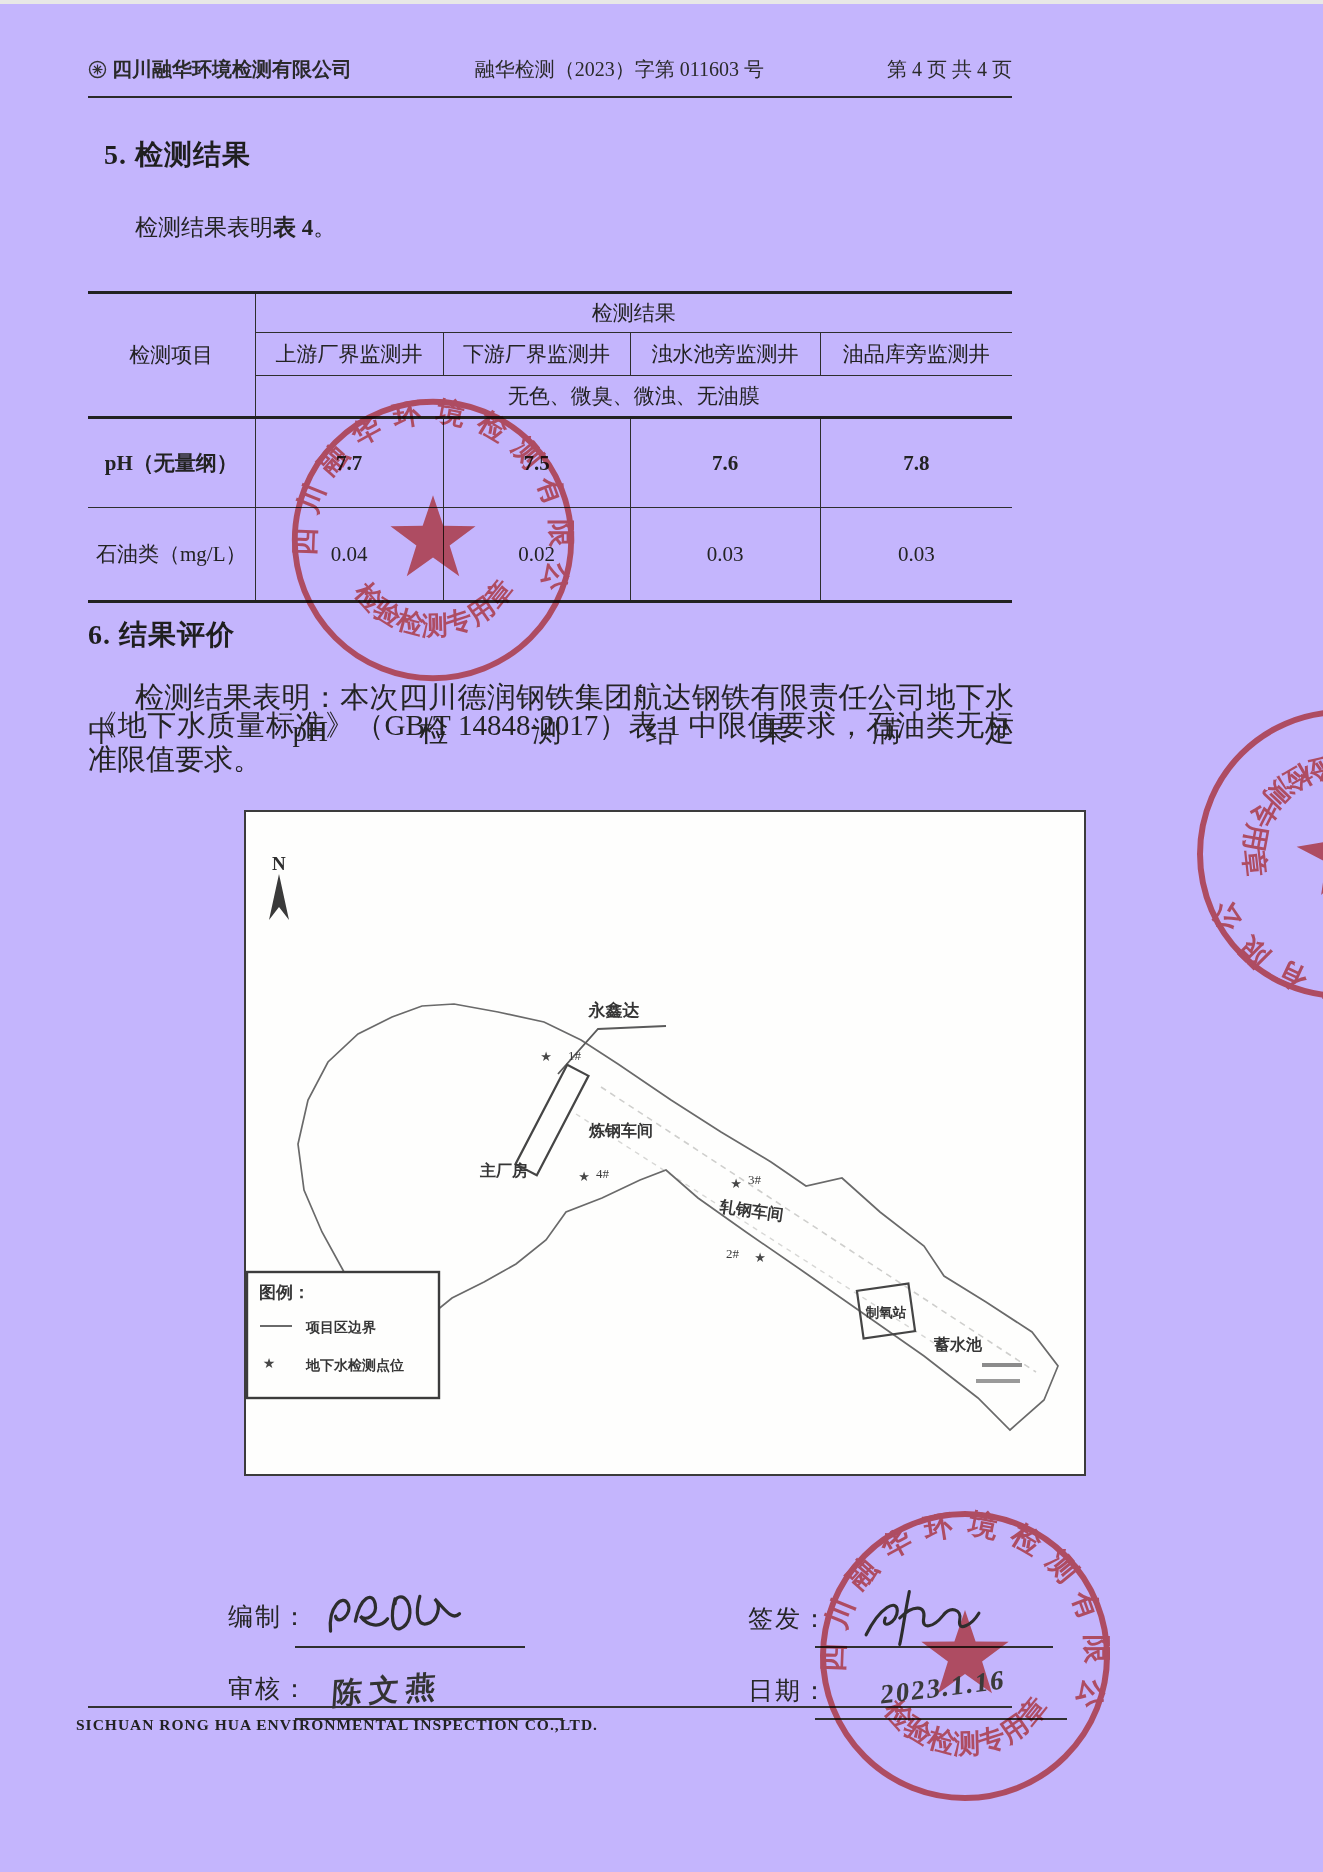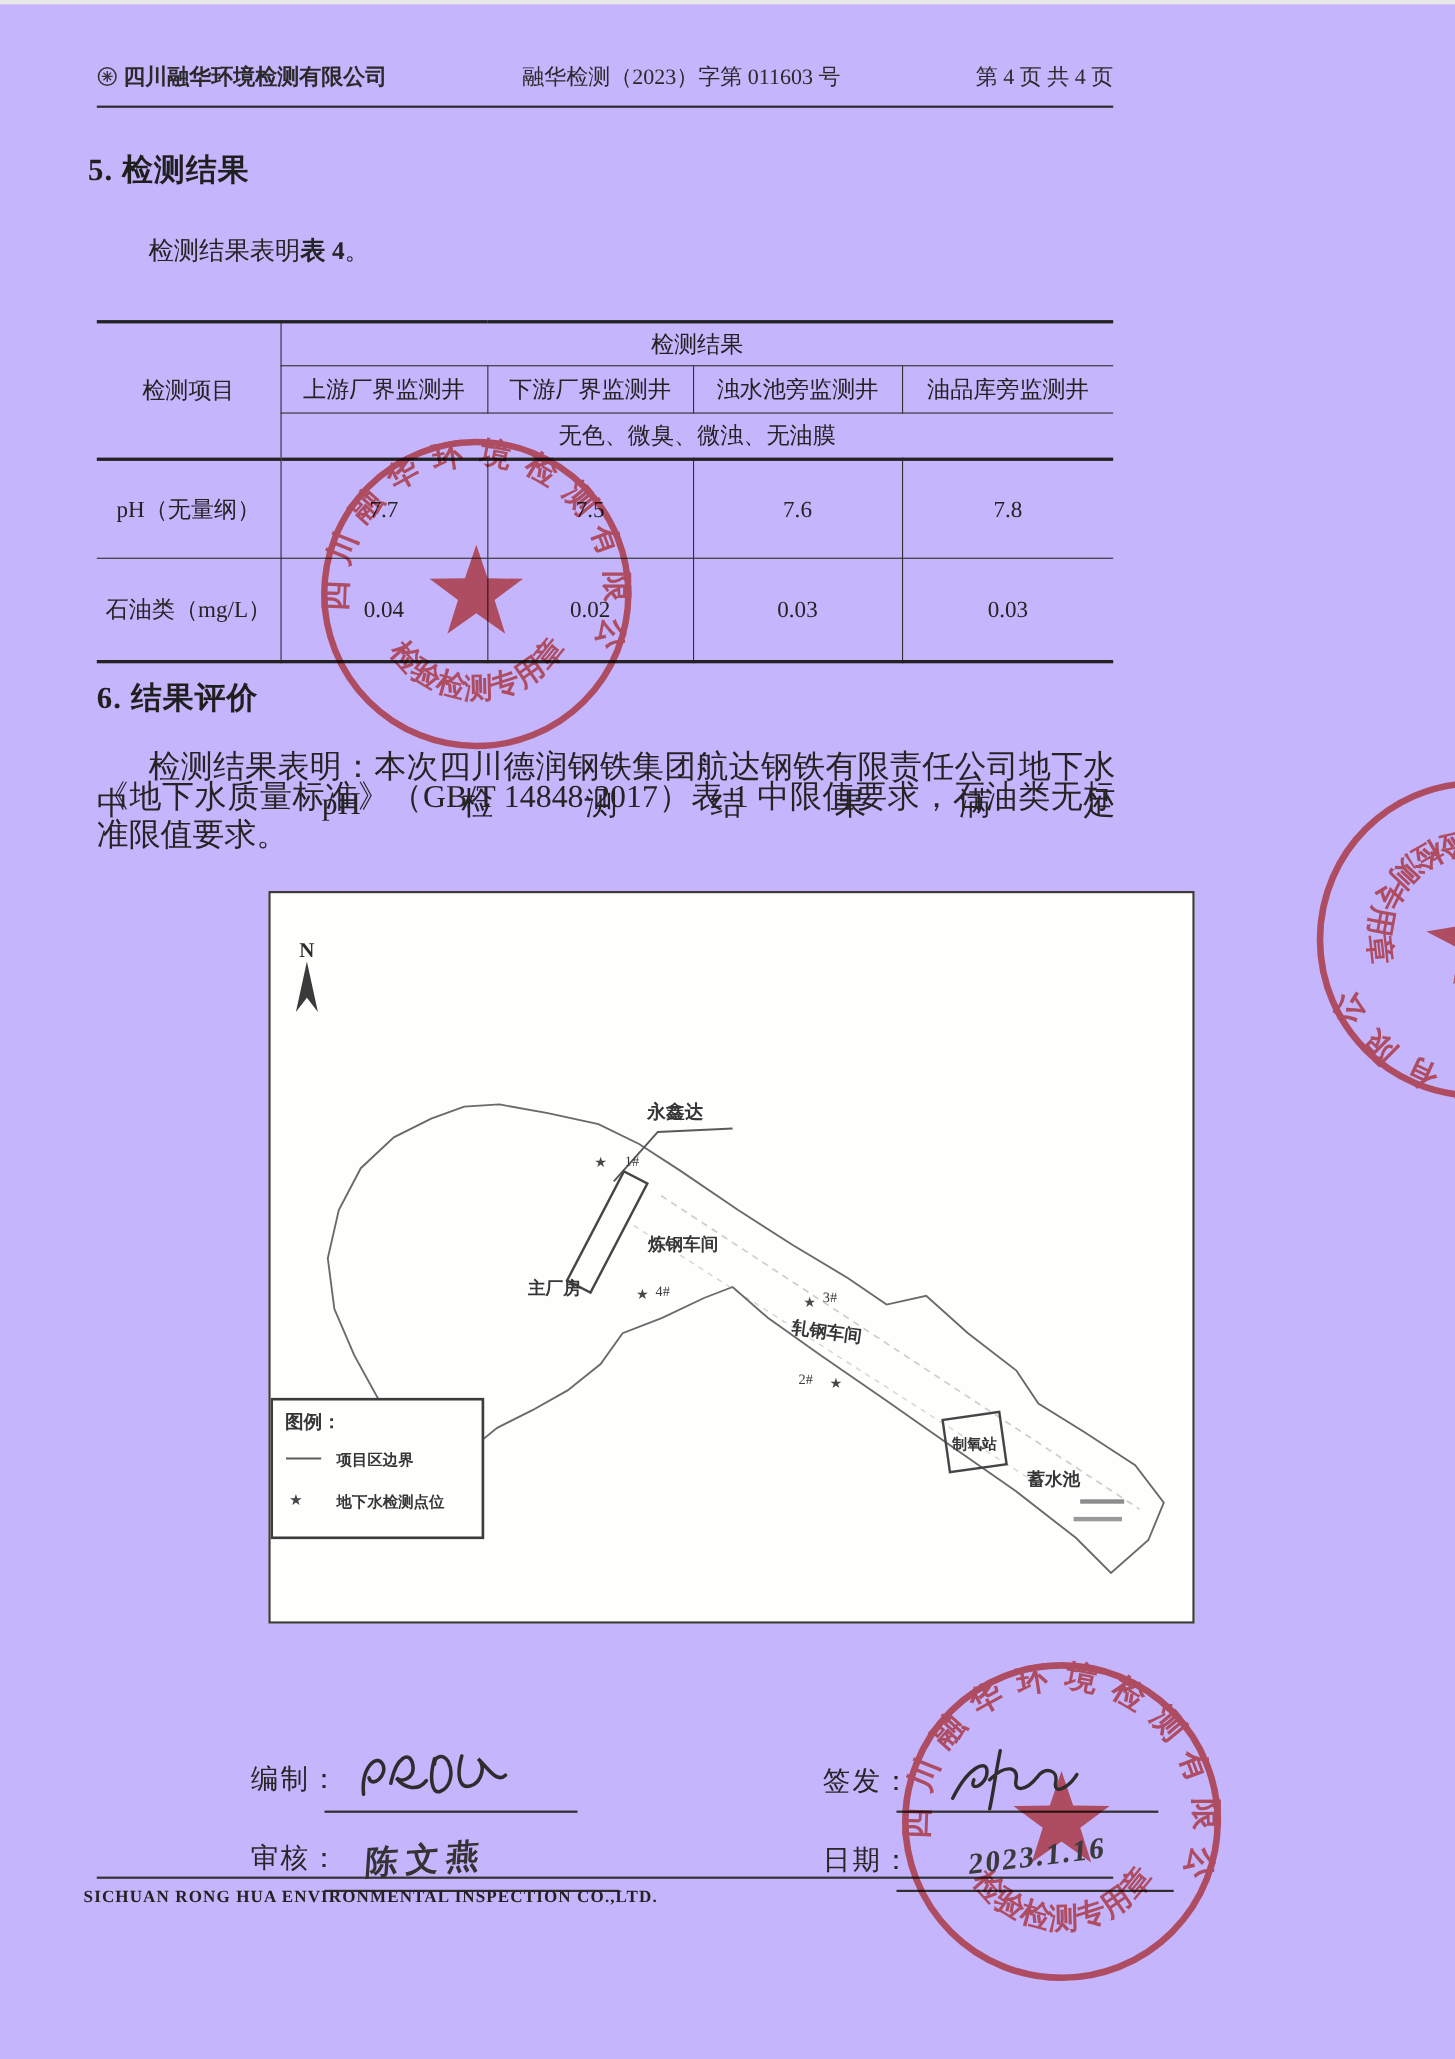--- a/index.html
+++ b/index.html
@@ -21,21 +21,21 @@
   
   table.t4{border-collapse:collapse;table-layout:fixed;width:924px;
            border-top:3px solid #222;border-bottom:3px solid #222;font-size:21px;color:#232323;}
   table.t4 td{text-align:center;vertical-align:middle;padding:0 6px;}
   .b-right{border-right:1.6px solid #2e2e2e;}
   .b-bottom{border-bottom:1.4px solid #2e2e2e;}
   .b-thick{border-bottom:3px solid #222;}
   .r-group td{height:38px;}
   .r-cols td{height:42px;}
   .r-sensory td{height:40px;}
-  .r-ph td{height:88px;}
+  .r-ph td{height:88px;font-weight:bold;}
   .r-oil td{height:92px;}
   td.c-item-data{text-align:left;padding-left:18px;}
 
   .para{width:926px;font-size:29px;line-height:34px;color:#242424;text-align:justify;text-align-last:justify;}
   .indent{text-indent:47px;}
 
   .map-title{width:924px;text-align:center;font-size:26px;font-weight:700;letter-spacing:2px;}
   .map-box{left:244px;top:806px;width:838px;height:662px;border:2.5px solid #3c3c3c;background:#fefefd;}
   .map-label{font-family:"DejaVu Sans","Liberation Sans",sans-serif;font-weight:700;fill:#363636;}
   .map-star{fill:#474747;font-family:"DejaVu Sans",sans-serif;}
@@ -73,21 +73,21 @@
             <line x1="13" y1="6" x2="6" y2="13"></line>
         </g>
       </svg>
       <span>四川融华环境检测有限公司</span>
     </div>
     <div>融华检测（2023）字第 011603 号</div>
     <div>第 4 页 共 4 页</div>
   </div>
   <div class="abs hrule"></div>
 
-  <div class="abs h-sec" style="left:80px;top:132px;">5. 检测结果</div>
+  <div class="abs h-sec" style="left:104px;top:132px;">5. 检测结果</div>
   <div class="abs body-text" style="left:135px;top:208px;"><span>检测结果表明</span><b>表 4</b><span>。</span></div>
 
   <table class="t4 abs" style="left:88px;top:287px;">
     <colgroup>
         <col style="width:167px">
         <col style="width:188px">
         <col style="width:187px">
         <col style="width:190px">
         <col style="width:192px">
       </colgroup>

